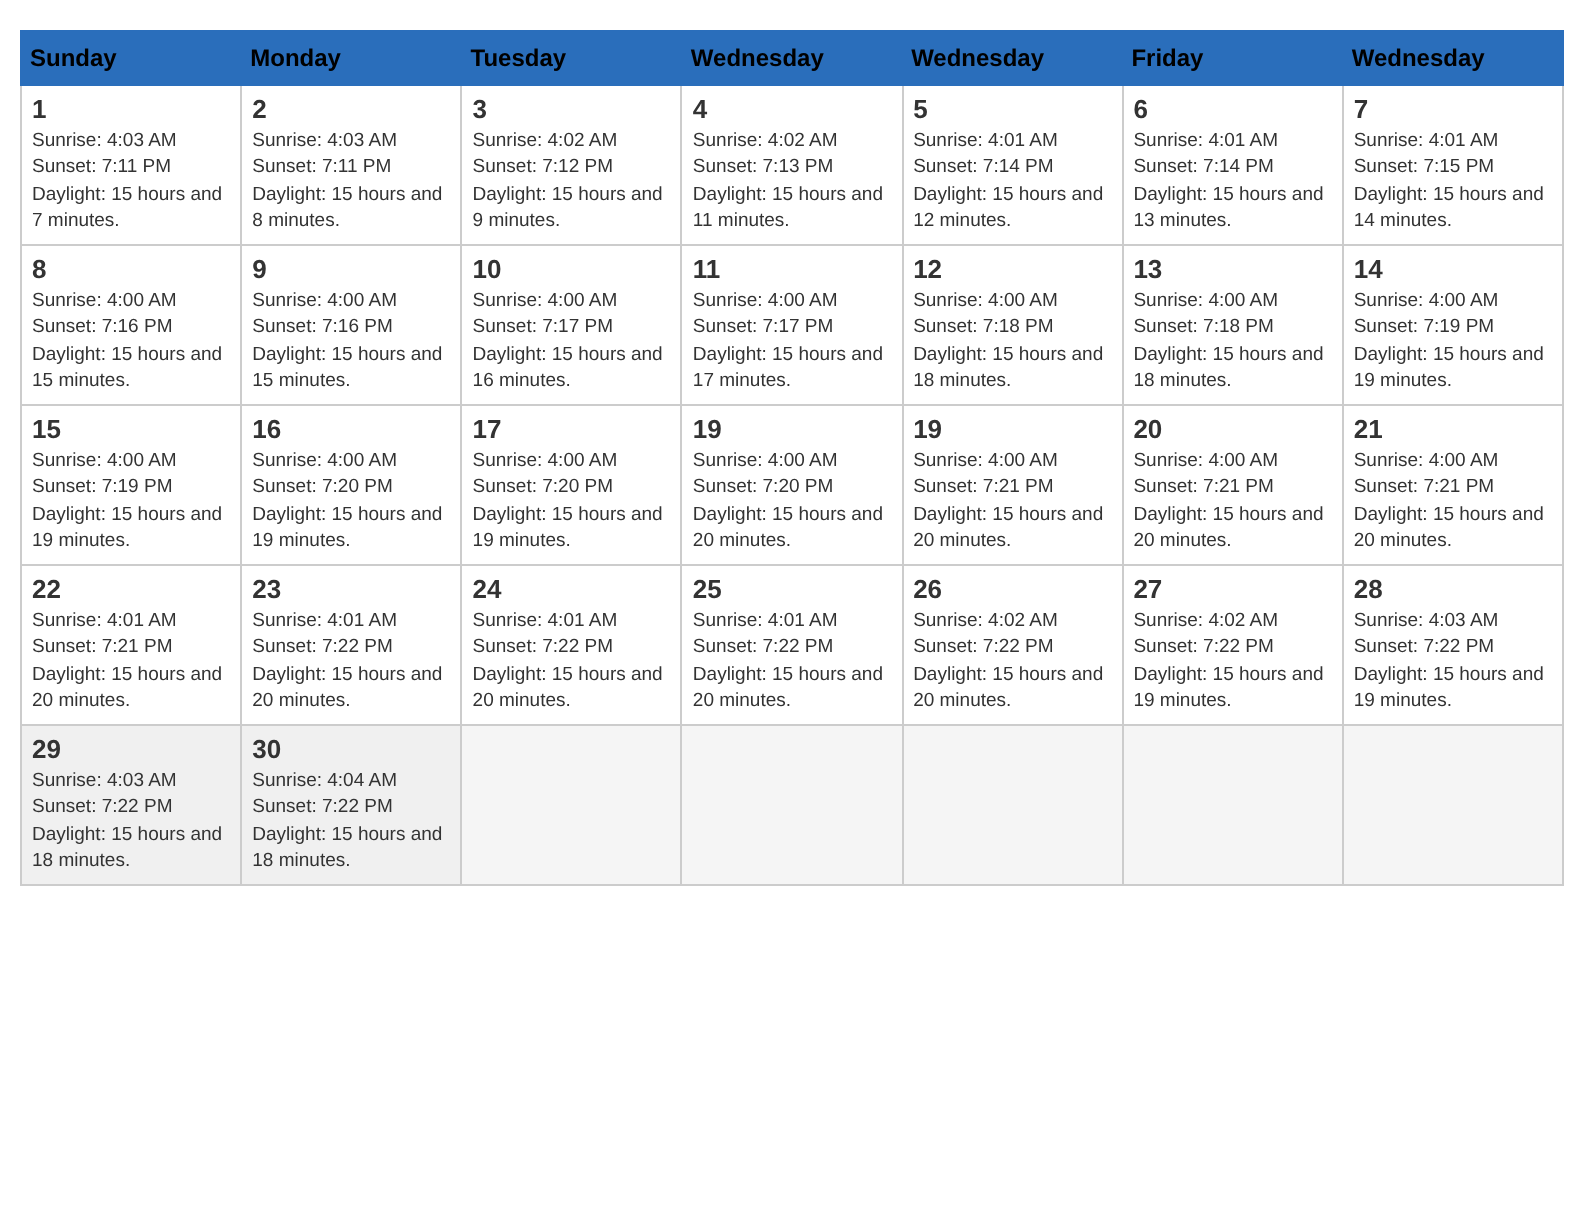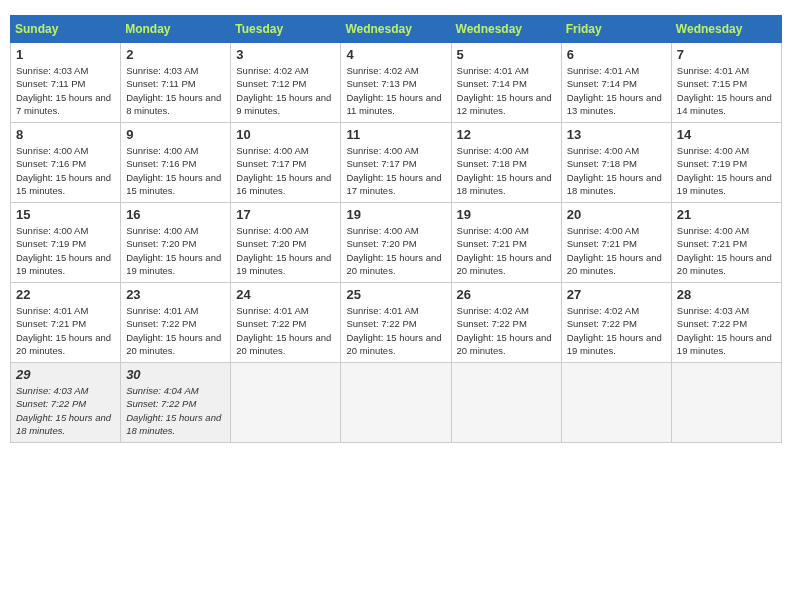--- a/index.html
+++ b/index.html
@@ -46,21 +46,21 @@
       color: #555;
     }
     .calendar {
       width: 100%;
       border-collapse: collapse;
       margin-top: 5px;
       font-size: 10.5px;
     }
     .calendar th {
       background-color: #2a6ebb;
-      color: #bef264;
+      color: #000000;
       padding: 6px 4px;
       text-align: left;
       font-size: 12px;
       font-weight: bold;
       border: 1px solid #2a6ebb;
       margin-left: 35px;
     }
     .calendar td {
       border: 1px solid #ccc;
       padding: 4px 5px;
@@ -228,21 +228,21 @@
           </td>
           <td>
             <span class="day-num">27</span>
             <div class="day-info">Sunrise: 4:02 AM<br>Sunset: 7:22 PM<br>Daylight: 15 hours and 19 minutes.</div>
           </td>
           <td>
             <span class="day-num">28</span>
             <div class="day-info">Sunrise: 4:03 AM<br>Sunset: 7:22 PM<br>Daylight: 15 hours and 19 minutes.</div>
           </td>
         </tr>
-        <tr style="background: rgb(240, 240, 240); font-style: italic;">
+        <tr style="background: rgb(240, 240, 240);">
           <td>
             <span class="day-num">29</span>
             <div class="day-info">Sunrise: 4:03 AM<br>Sunset: 7:22 PM<br>Daylight: 15 hours and 18 minutes.</div>
           </td>
           <td>
             <span class="day-num">30</span>
             <div class="day-info">Sunrise: 4:04 AM<br>Sunset: 7:22 PM<br>Daylight: 15 hours and 18 minutes.</div>
           </td>
           <td class="empty" style="background: rgb(245, 245, 245);"></td>
           <td class="empty" style="background: rgb(245, 245, 245);"></td>

